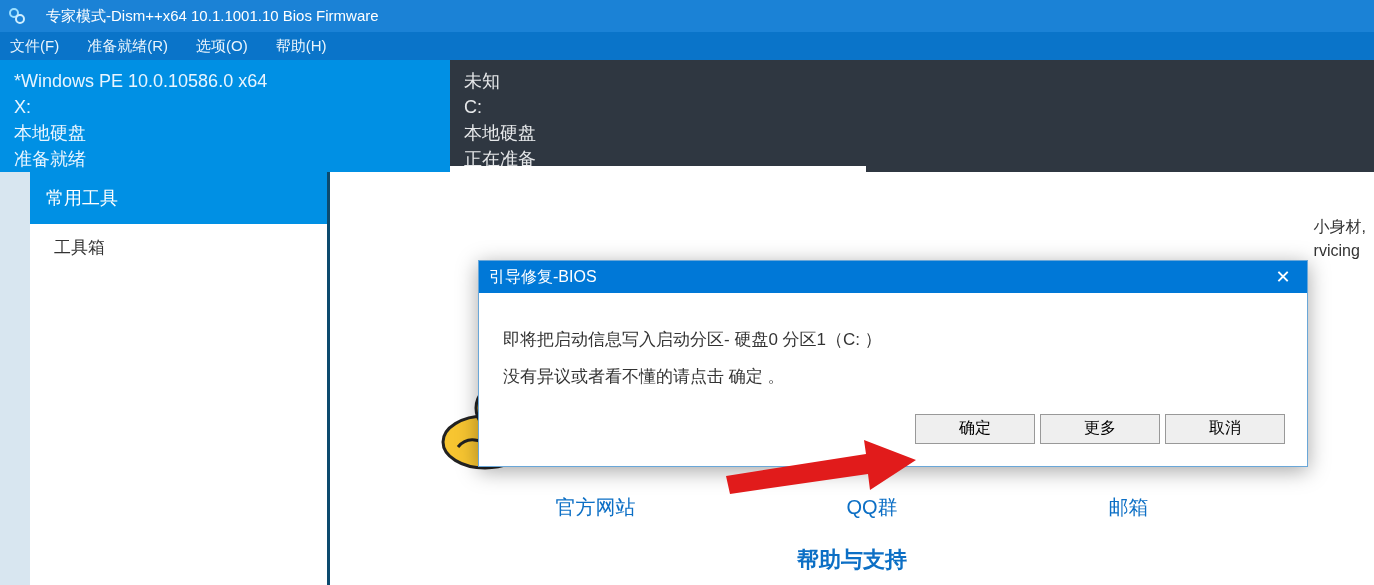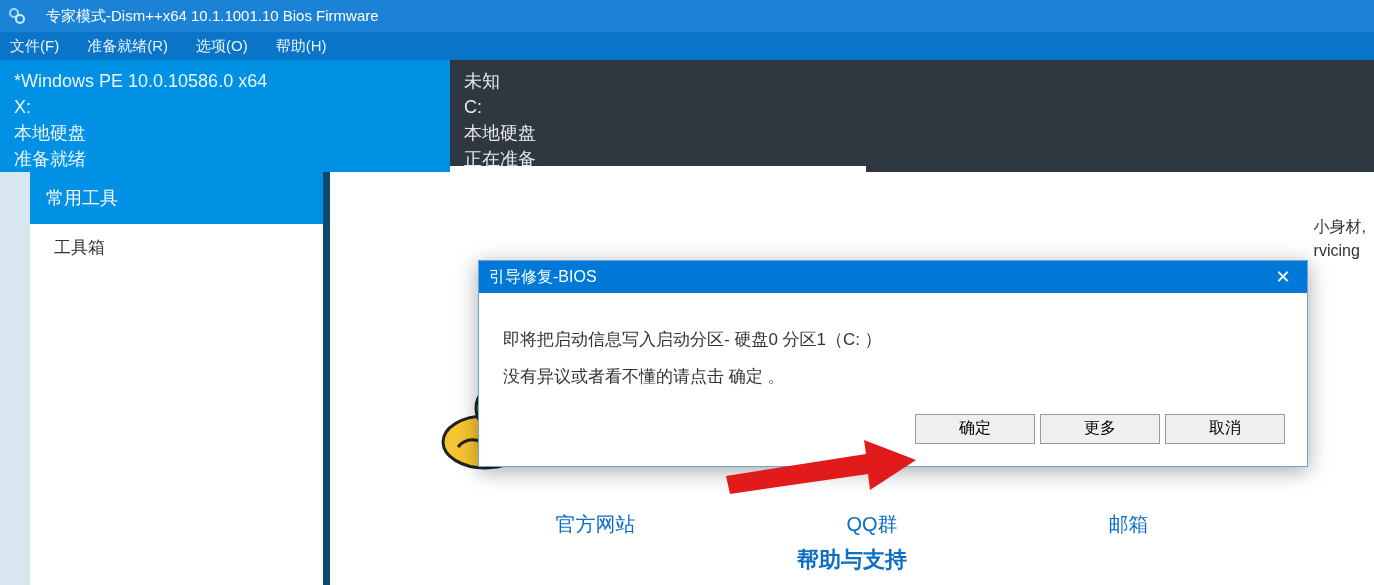--- a/index.html
+++ b/index.html
@@ -66,21 +66,21 @@
       position: absolute;
       top: 172px; left: 0; right: 0; bottom: 0;
     }
     .left-margin {
       width: 30px;
       background: #d8e6f0;
     }
     .sidebar {
       width: 300px;
       background: #fff;
-      border-right: 7px solid #0c4a6e;
+      border-right: 3px solid #0c4a6e;
     }
     .sidebar-header {
       background: #0090e4;
       color: #fff;
       font-size: 18px;
       padding: 14px 16px;
     }
     .sidebar-item {
       padding: 12px 24px;
       font-size: 17px;
@@ -92,21 +92,21 @@
       background: #fff;
       position: relative;
     }
     .duck {
       position: absolute;
       left: 100px;
       top: 200px;
     }
     .links-row {
       position: absolute;
-      bottom: 47px;
+      bottom: 64px;
       left: 0; right: 0;
       display: flex;
       justify-content: space-around;
       padding: 0 120px;
     }
     .links-row a {
       color: #0c6fc5;
       font-size: 20px;
       text-decoration: none;
       cursor: pointer;

